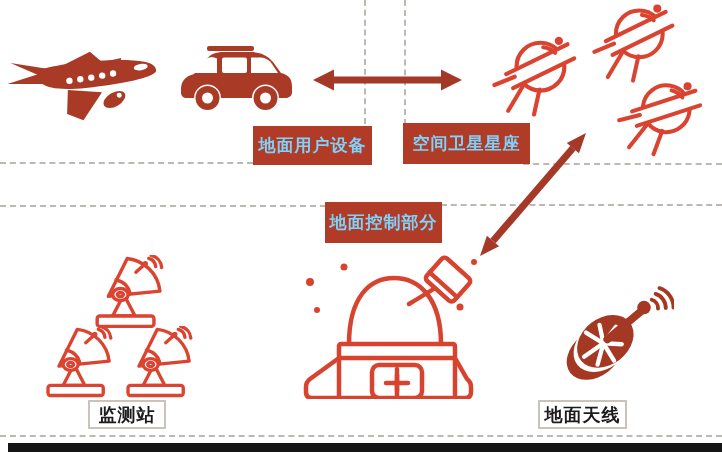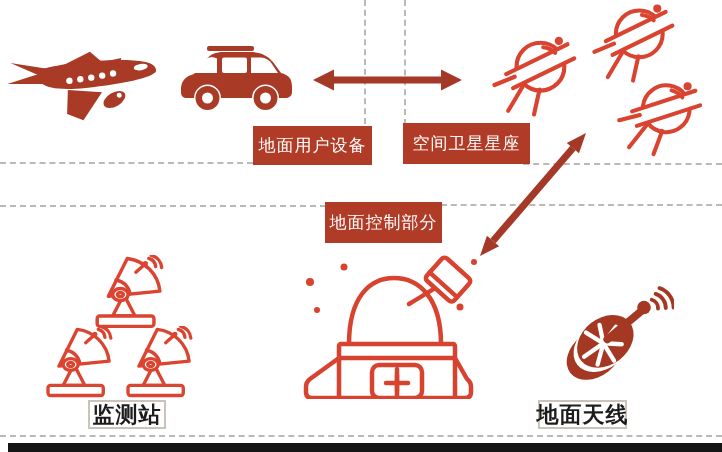--- a/index.html
+++ b/index.html
@@ -4,27 +4,27 @@
 <style>
   html,body{margin:0;padding:0;background:#e8e8e8;}
   #canvas{
     position:relative; width:722px; height:452px; background:#ffffff;
     overflow:hidden; font-family:"Liberation Sans", sans-serif;
   }
   .abs{position:absolute;}
   .dash-h{position:absolute; height:0; border-top:2px dashed #bdb8b2;}
   .dash-v{position:absolute; width:0; border-left:2px dashed #bdb8b2;}
   .red-label{
-    position:absolute; background:#B03B27; color:#ffffff; font-weight:normal;
+    position:absolute; background:#B03B27; color:#7dd3fc; font-weight:bold;
     font-size:17px; letter-spacing:1px; display:flex; align-items:center;
     justify-content:center; white-space:nowrap;
   }
   .white-label{
     position:absolute; background:#fff; border:2px solid #c9c3ba; color:#1c1c1c;
-    font-weight:bold; font-size:22px; letter-spacing:1px; display:flex;
+    font-weight:bold; font-size:18px; letter-spacing:1px; display:flex;
     align-items:center; justify-content:center; white-space:nowrap; box-sizing:border-box;
   }
   .bottom-bar{position:absolute; left:8px; top:443px; width:714px; height:9px; background:#151515;}
   svg{display:block;}
 </style>
 </head>
 <body>
 
 <div id="canvas">
 

